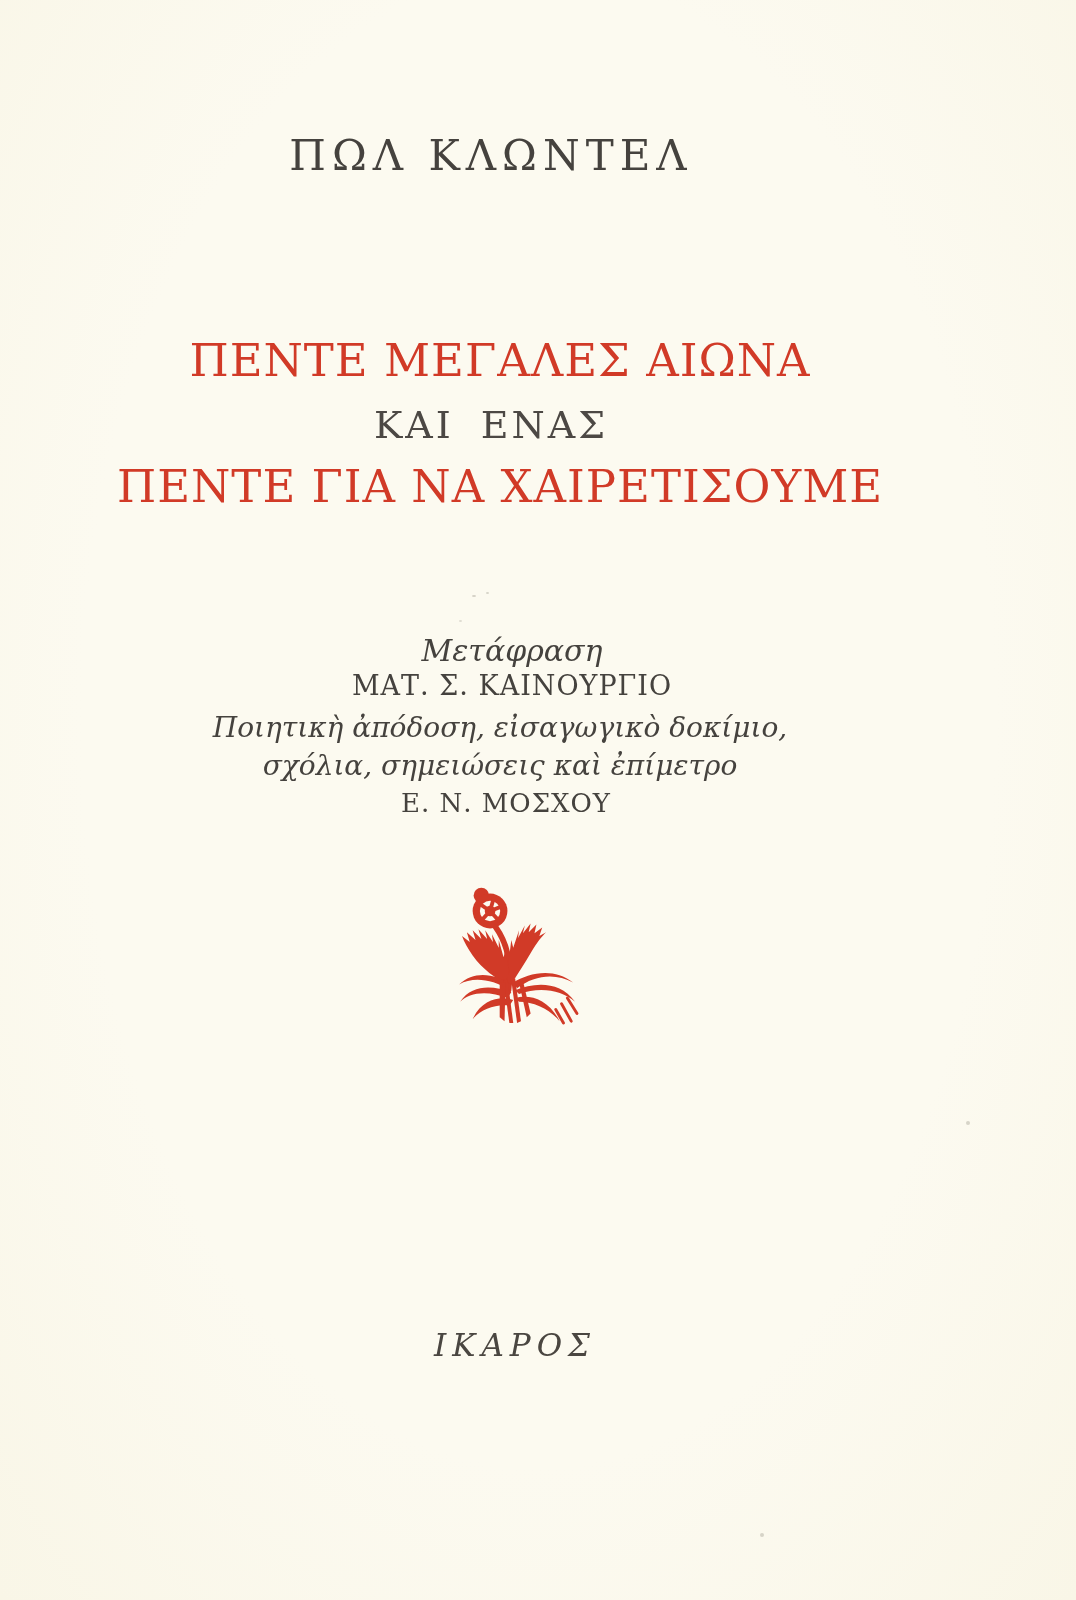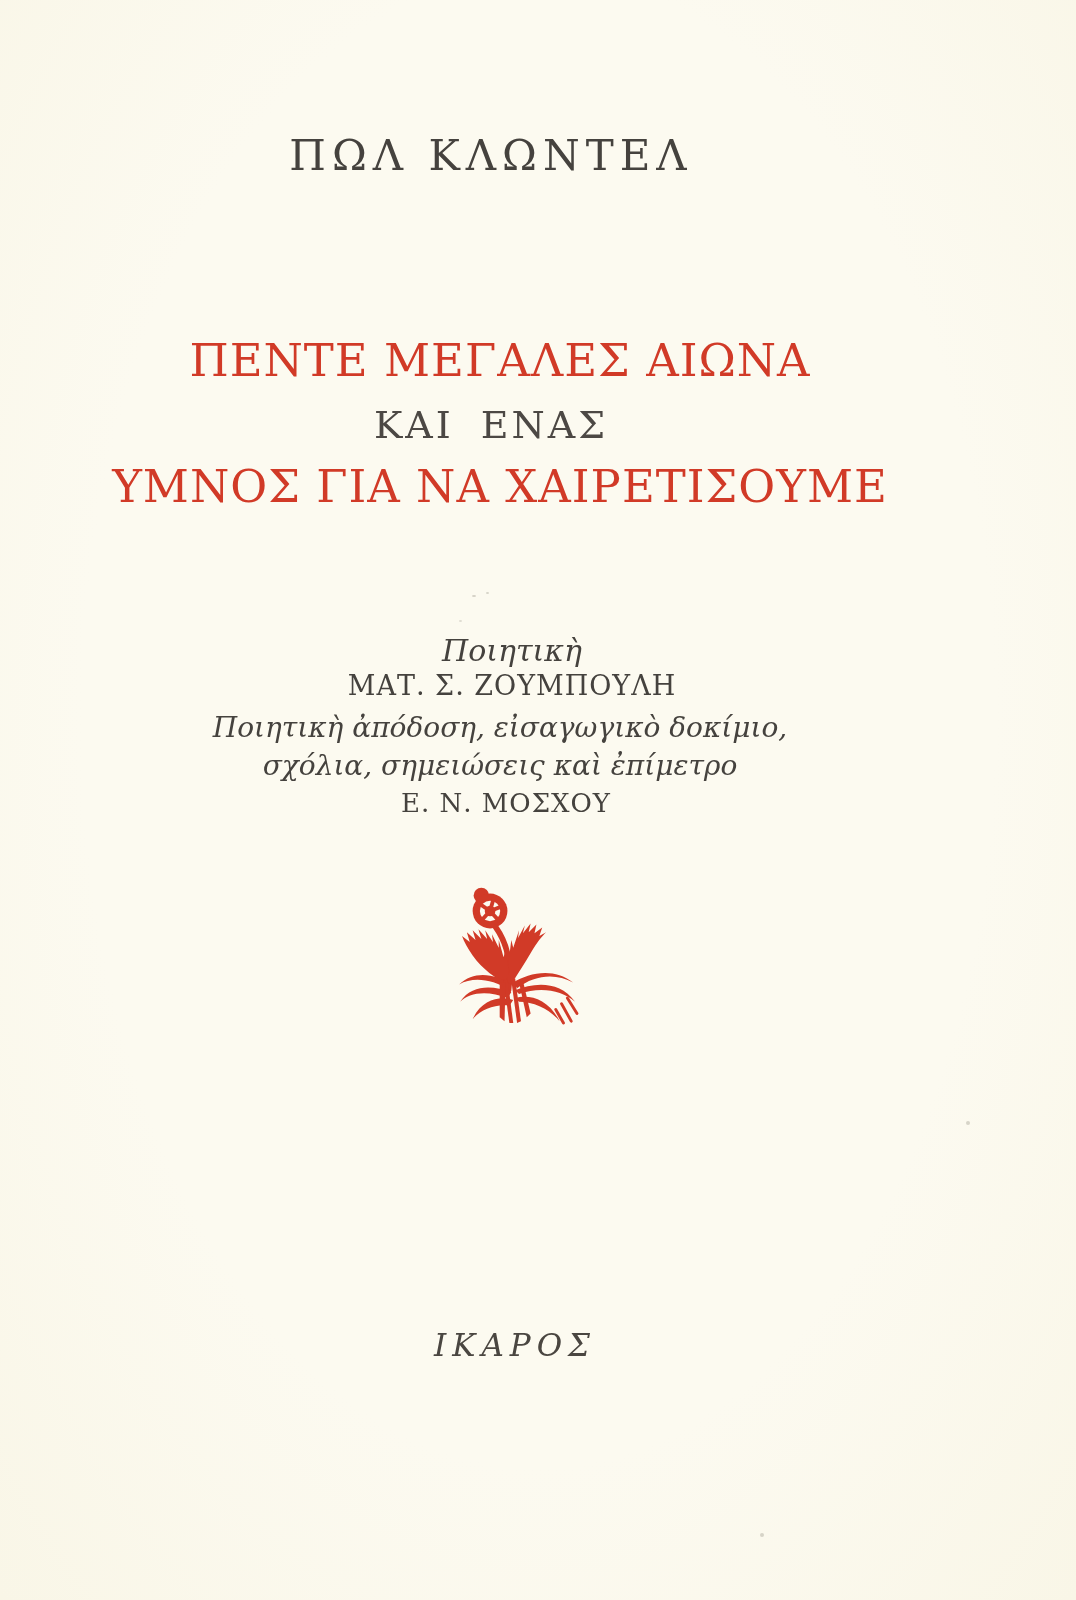--- a/index.html
+++ b/index.html
@@ -87,24 +87,24 @@
 </style>
 </head>
 <body>
 
 <div class="page">
 
   <div class="line author">ΠΩΛ ΚΛΩΝΤΕΛ</div>
 
   <div class="line t-red t1">ΠΕΝΤΕ ΜΕΓΑΛΕΣ ΑΙΩΝΑ</div>
   <div class="line t2">ΚΑΙ ΕΝΑΣ</div>
-  <div class="line t-red t3">ΥΜΝΟΣ ΓΙΑ ΝΑ ΧΑΙΡΕΤΙΣΟΥΜΕ</div>
+  <div class="line t-red t3">ΠΕΝΤΕ ΓΙΑ ΝΑ ΧΑΙΡΕΤΙΣΟΥΜΕ</div>
 
-  <div class="line it lbl">Ποιητικὴ</div>
-  <div class="line translator">ΜΑΤ. Σ. ΖΟΥΜΠΟΥΛΗ</div>
+  <div class="line it lbl">Μετάφραση</div>
+  <div class="line translator">ΜΑΤ. Σ. ΚΑΙΝΟΥΡΓΙΟ</div>
 
   <div class="line it c2">σχόλια, σημειώσεις καὶ ἐπίμετρο</div>
   <div class="line it c1">Ποιητικὴ ἀπόδοση, εἰσαγωγικὸ δοκίμιο,</div>
   <div class="line cname">Ε. Ν. ΜΟΣΧΟΥ</div>
 
   <div class="line ornament">
     <svg width="126" height="143" viewBox="0 0 130 148" xmlns="http://www.w3.org/2000/svg">
       <g fill="#d13a27">
 
         <circle cx="25" cy="14" r="8"></circle>

